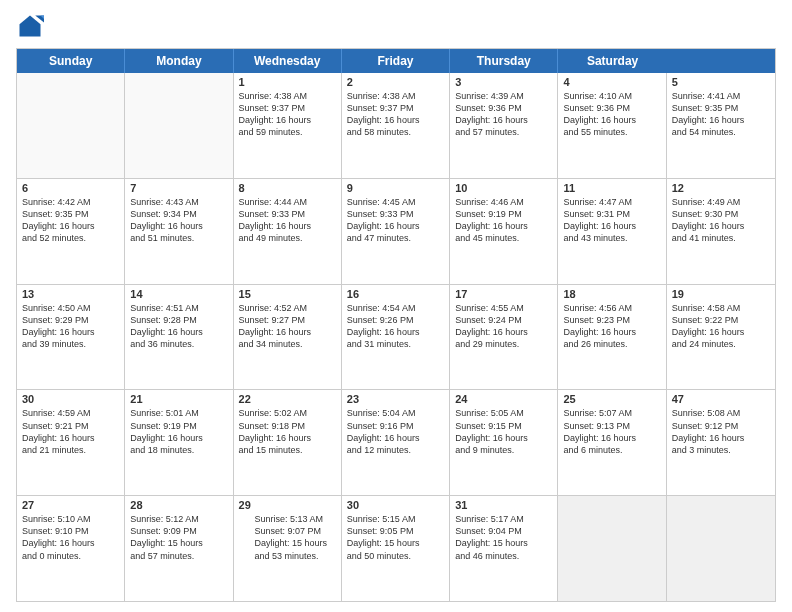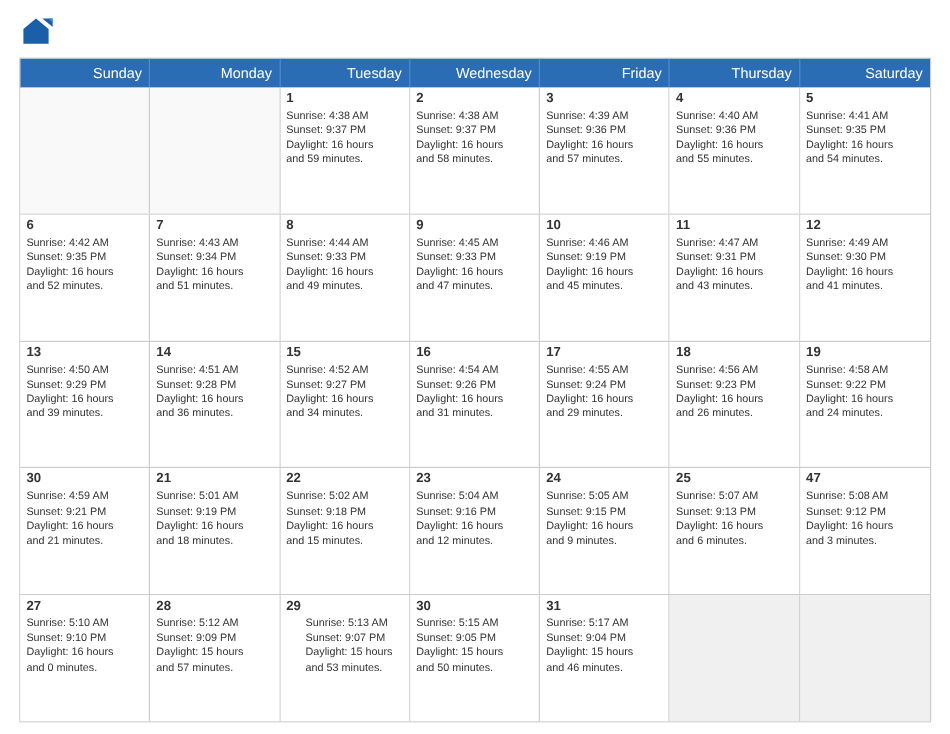--- a/index.html
+++ b/index.html
@@ -58,23 +58,23 @@
       border: 1px solid #ccc;
     }
     .cal-header {
       display: grid;
       grid-template-columns: repeat(7, 1fr);
       background: #2a6db5;
     }
     .cal-header-cell {
       color: #fff;
       font-size: 12px;
-      font-weight: normal;
+      font-weight: bold;
       padding: 5px 6px;
-      text-align: right;
+      text-align: center;
       border-right: 1px solid #4a8dd5;
     }
     .cal-header-cell:last-child { border-right: none; }
     .cal-body {
       flex: 1;
       display: flex;
       flex-direction: column;
     }
     .cal-row {
       display: grid;
@@ -125,21 +125,20 @@
     <div class="title-block">
       <div class="month-title"></div>
       <div class="location"></div>
     </div>
   </div>
 
   <div class="calendar">
     <div class="cal-header">
     <div class="cal-header-cell">Sunday</div>
         <div class="cal-header-cell">Monday</div>
-        <div class="cal-header-cell">Tuesday</div>
         <div class="cal-header-cell">Wednesday</div>
         <div class="cal-header-cell">Friday</div>
         <div class="cal-header-cell">Thursday</div>
         <div class="cal-header-cell">Saturday</div>
       </div>
     <div class="cal-body">
     <div class="cal-row">
           <div class="cal-cell empty"></div>
           <div class="cal-cell empty"></div>
           <div class="cal-cell">
@@ -158,21 +157,21 @@
           </div>
           <div class="cal-cell">
             <div class="day-number">3</div>
             <div class="cell-text" style="white-space: pre-line;">Sunrise: 4:39 AM
 Sunset: 9:36 PM
 Daylight: 16 hours
 and 57 minutes.</div>
           </div>
           <div class="cal-cell">
             <div class="day-number">4</div>
-            <div class="cell-text" style="white-space: pre-line;">Sunrise: 4:40 AM
+            <div class="cell-text" style="white-space: pre-line;">Sunrise: 4:10 AM
 Sunset: 9:36 PM
 Daylight: 16 hours
 and 55 minutes.</div>
           </div>
           <div class="cal-cell">
             <div class="day-number">5</div>
             <div class="cell-text" style="white-space: pre-line;">Sunrise: 4:41 AM
 Sunset: 9:35 PM
 Daylight: 16 hours
 and 54 minutes.</div>

